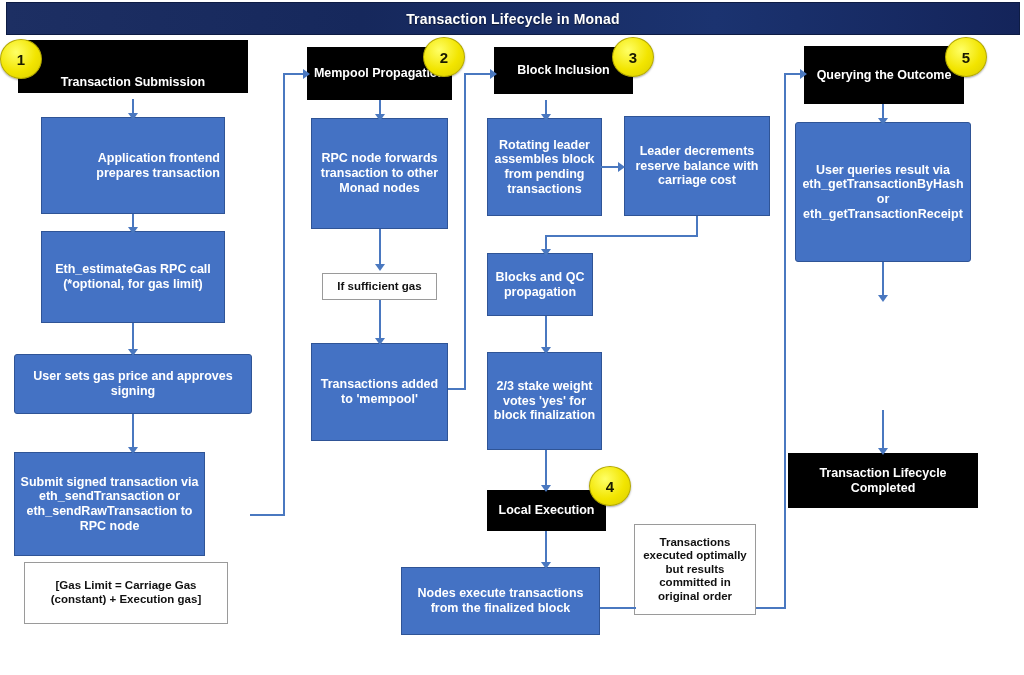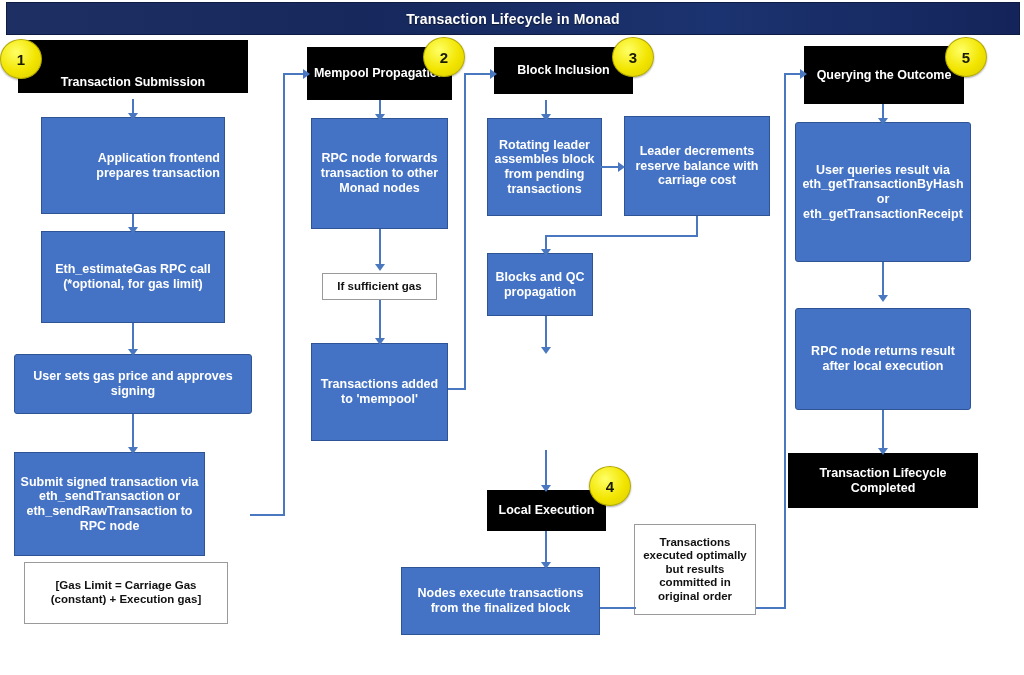--- a/index.html
+++ b/index.html
@@ -235,20 +235,23 @@
   </div>
 
   <div class="node n-blue" style="left:624px; top:116px; width:146px; height:100px;">
     <span>Leader decrements reserve balance with carriage cost</span>
   </div>
 
   <div class="node n-blue" style="left:487px; top:253px; width:106px; height:63px;">
     <span>Blocks and QC propagation</span>
   </div>
 
+  <div class="node n-blue" style="left:487px; top:352px; width:115px; height:98px;">
+    <span>2/3 stake weight votes 'yes' for block finalization</span>
+  </div>
 
   <div class="node n-black" style="left:487px; top:490px; width:119px; height:41px;">
     <span>Local Execution</span>
   </div>
 
   <div class="node n-blue" style="left:401px; top:567px; width:199px; height:68px;">
     <span>Nodes execute transactions from the finalized block</span>
   </div>
 
   <div class="node n-white" style="left:634px; top:524px; width:122px; height:91px;">
@@ -256,23 +259,20 @@
   </div>
 
   <div class="node n-black" style="left:804px; top:46px; width:160px; height:58px;">
     <span>Querying the Outcome</span>
   </div>
 
   <div class="node n-blue-round" style="left:795px; top:122px; width:176px; height:140px;">
     <span>User queries result via eth_getTransactionByHash or eth_getTransactionReceipt</span>
   </div>
 
-  <div class="node n-blue-round" style="left:795px; top:308px; width:176px; height:102px;">
-    <span>RPC node returns result after local execution</span>
-  </div>
 
   <div class="node n-black" style="left:788px; top:453px; width:190px; height:55px;">
     <span>Transaction Lifecycle Completed</span>
   </div>
 
   <div class="badge" style="left:0px;   top:39px;">
     <span>1</span>
   </div>
   <div class="badge" style="left:423px; top:37px;">
     <span>2</span>

